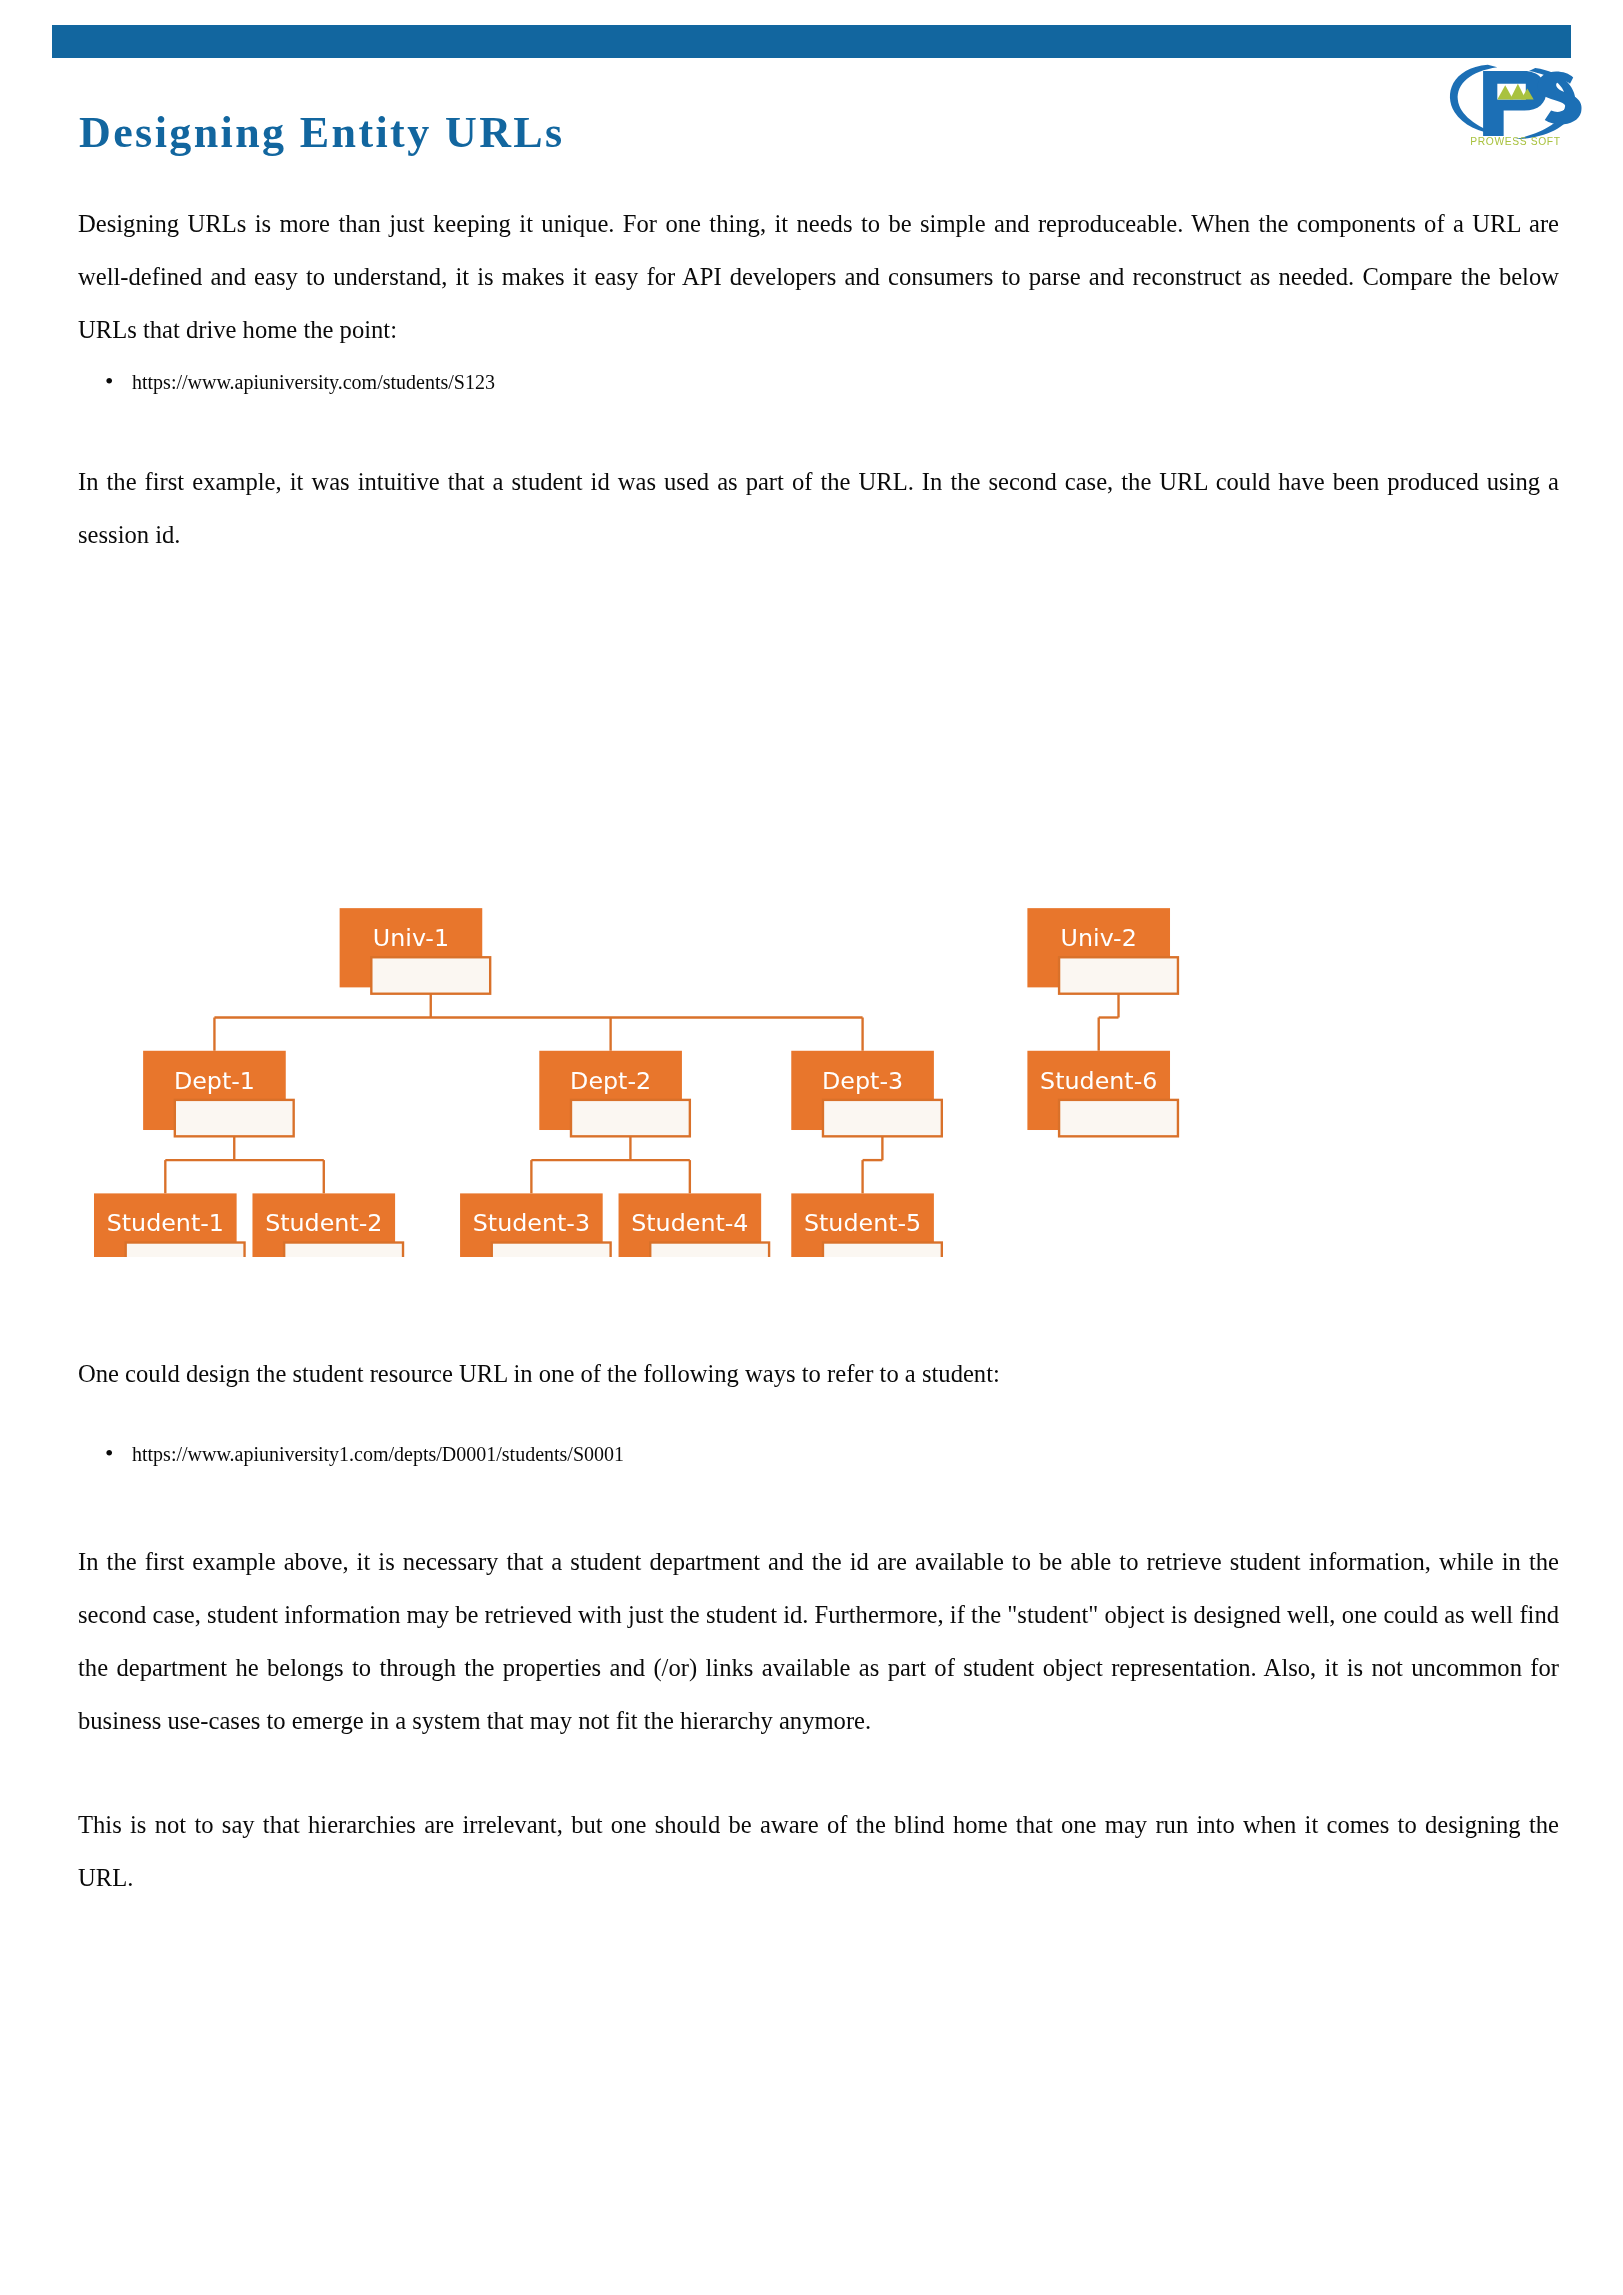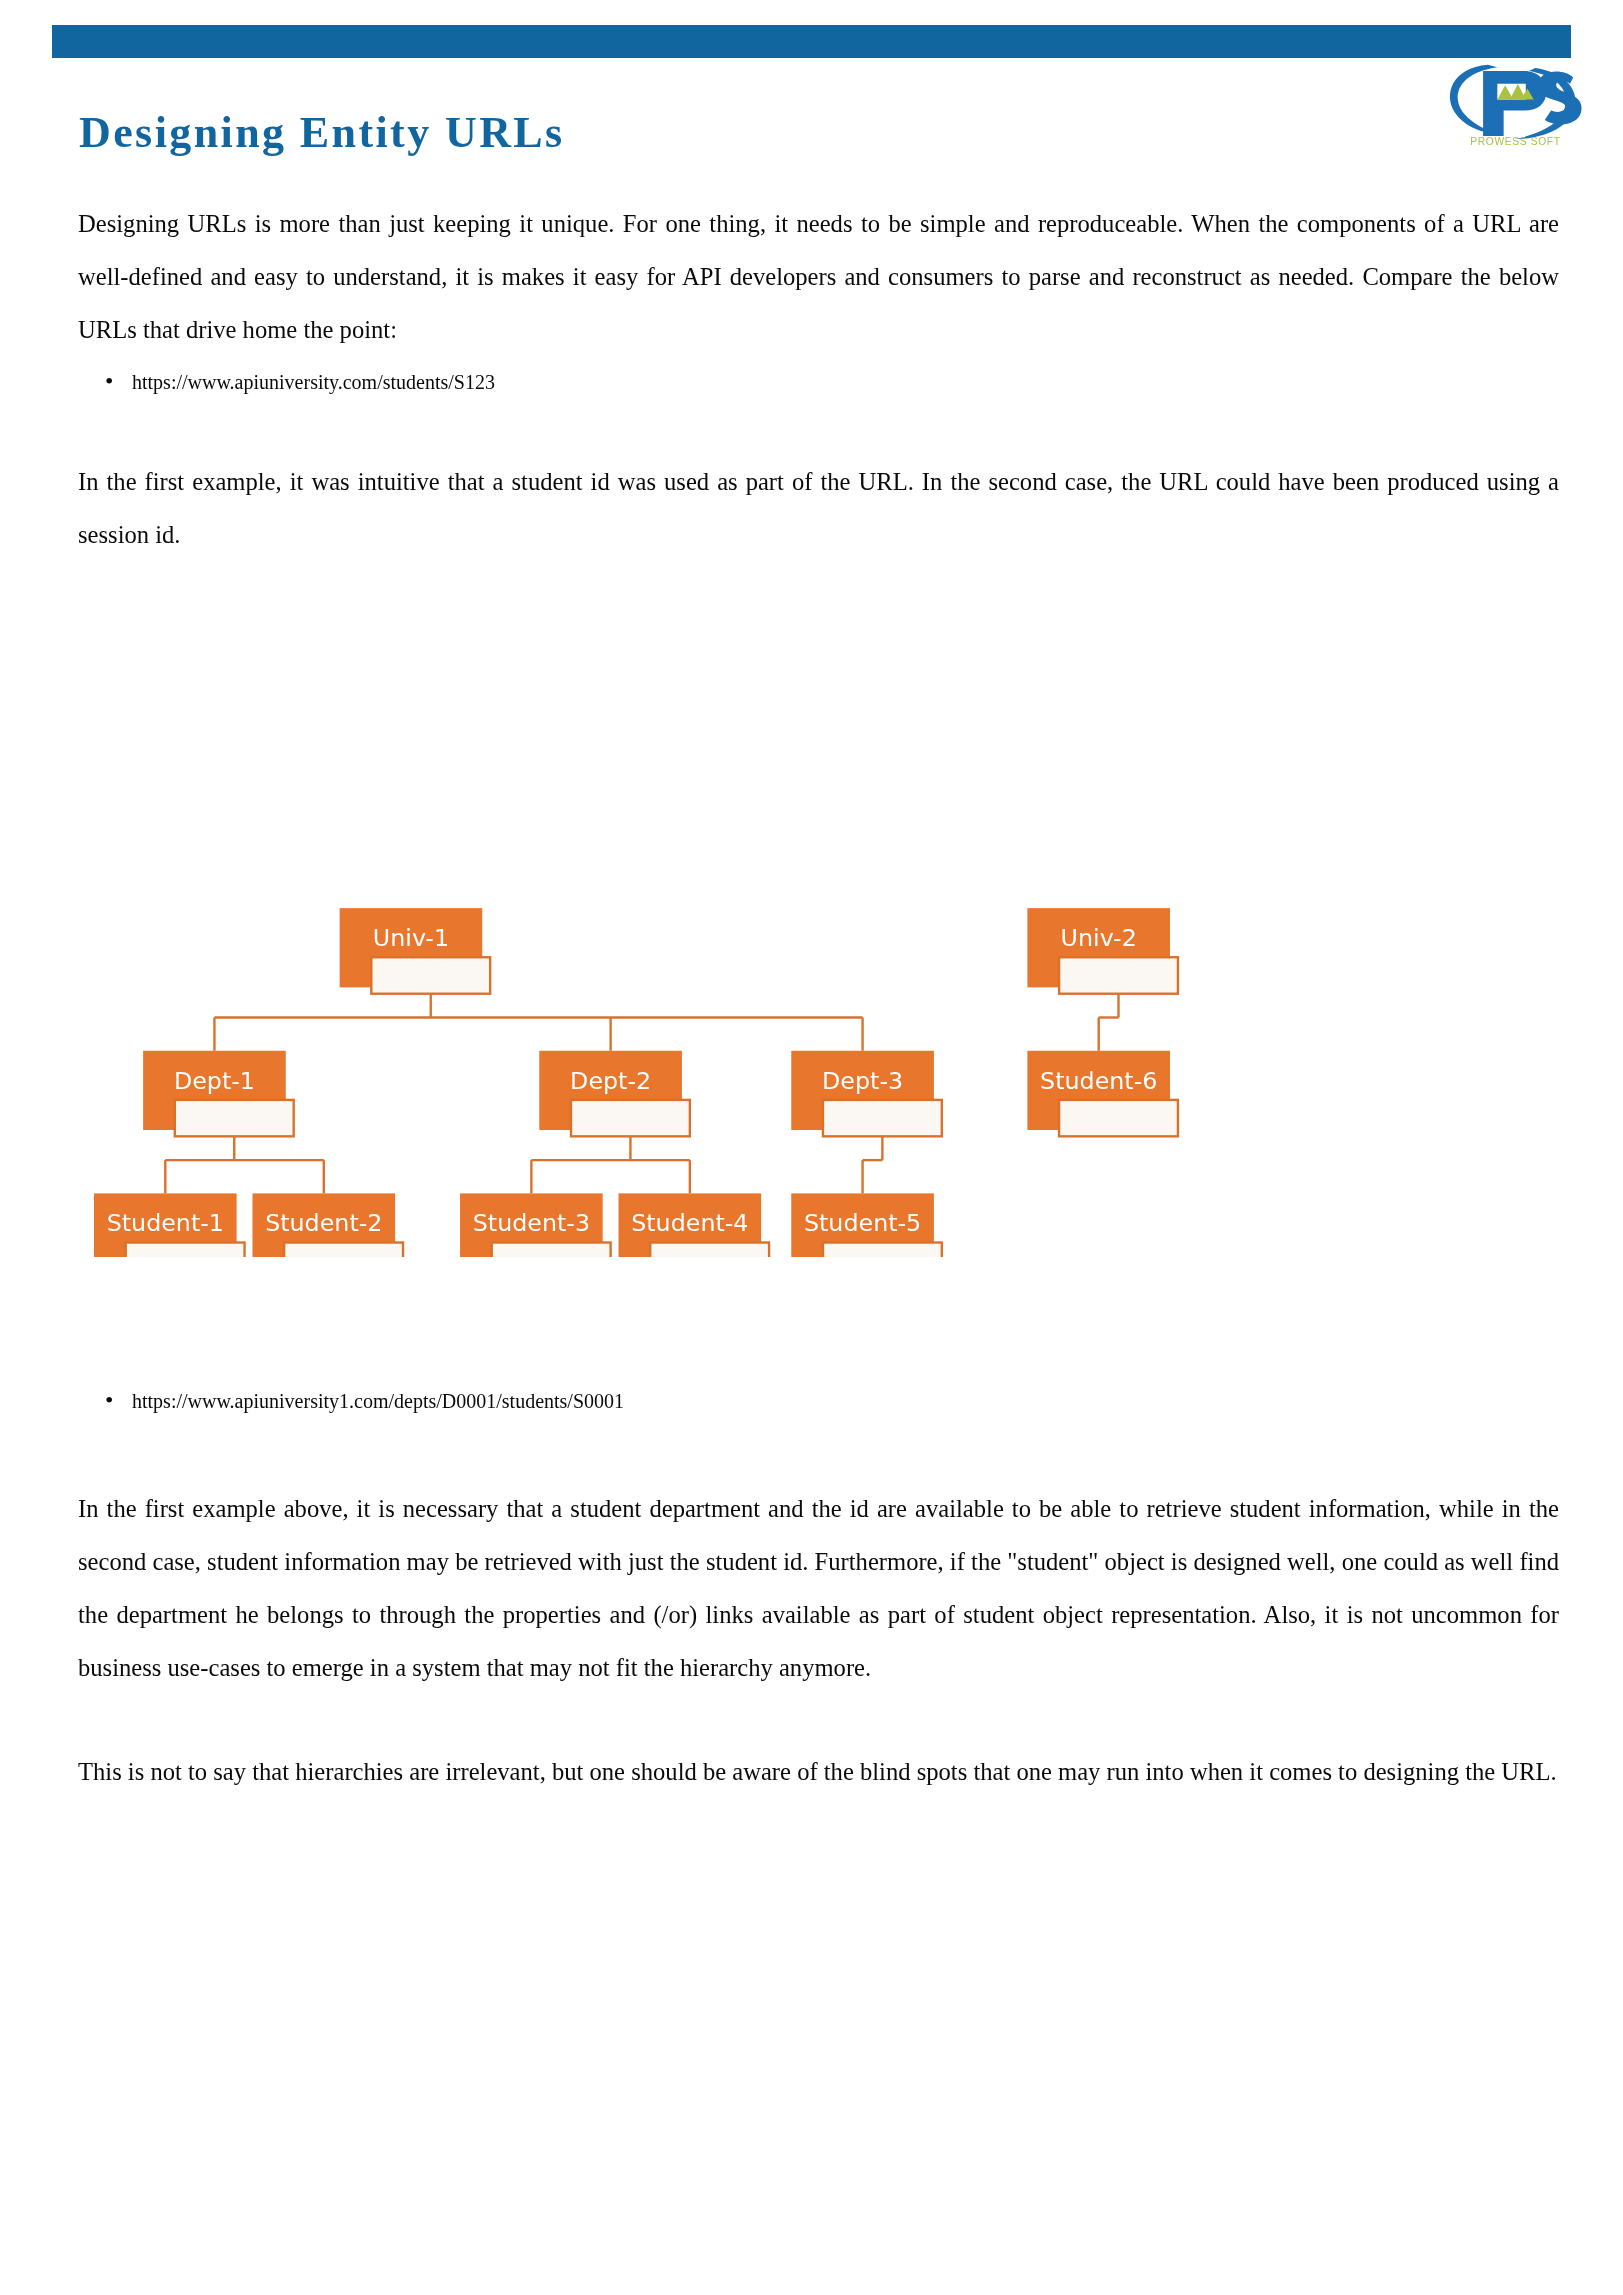--- a/index.html
+++ b/index.html
@@ -230,29 +230,30 @@
           <rect x="880" y="370" width="180" height="100" fill="#E8762C"></rect>
           <text x="970" y="418" text-anchor="middle" class="node-label">Student-5</text>
           <rect x="920" y="432" width="150" height="46" fill="#FBF7F2" stroke="#D9712A" stroke-width="3"></rect>
         </g>
       </g>
   </svg>
 </div>
 
 <div class="content" style="top:1347px;">
 
+  <p class="para">One could design the student resource URL in one of the following ways to refer to a student:</p>
 
   <div class="spacer-sm"></div>
 
   <ul class="bullets loose">
     <li>https://www.apiuniversity1.com/depts/D0001/students/S0001</li>
   </ul>
 
   <div class="spacer-lg"></div>
 
   <p class="para">In the first example above, it is necessary that a student department and the id are available to be able to retrieve student information, while in the second case, student information may be retrieved with just the student id. Furthermore, if the "student" object is designed well, one could as well find the department he belongs to through the properties and (/or) links available as part of student object representation. Also, it is not uncommon for business use-cases to emerge in a system that may not fit the hierarchy anymore.</p>
 
   <div class="spacer-md"></div>
 
-  <p class="para">This is not to say that hierarchies are irrelevant, but one should be aware of the blind spots that one may run into when it comes to designing the URL.</p>
+  <p class="para">This is not to say that hierarchies are irrelevant, but one should be aware of the blind home that one may run into when it comes to designing the URL.</p>
 
 </div>
 
 
 </body></html>

